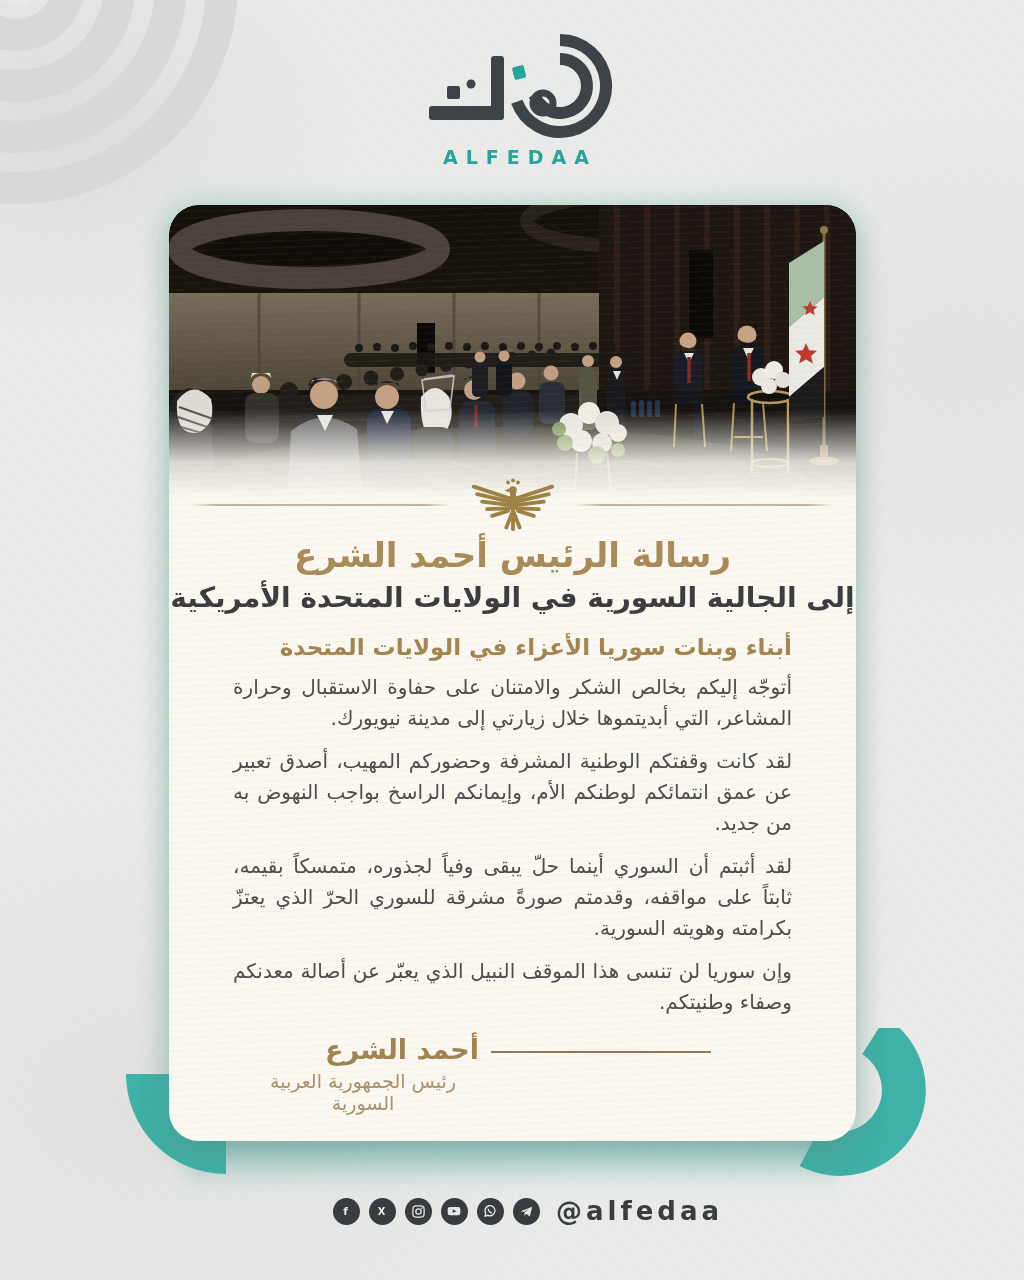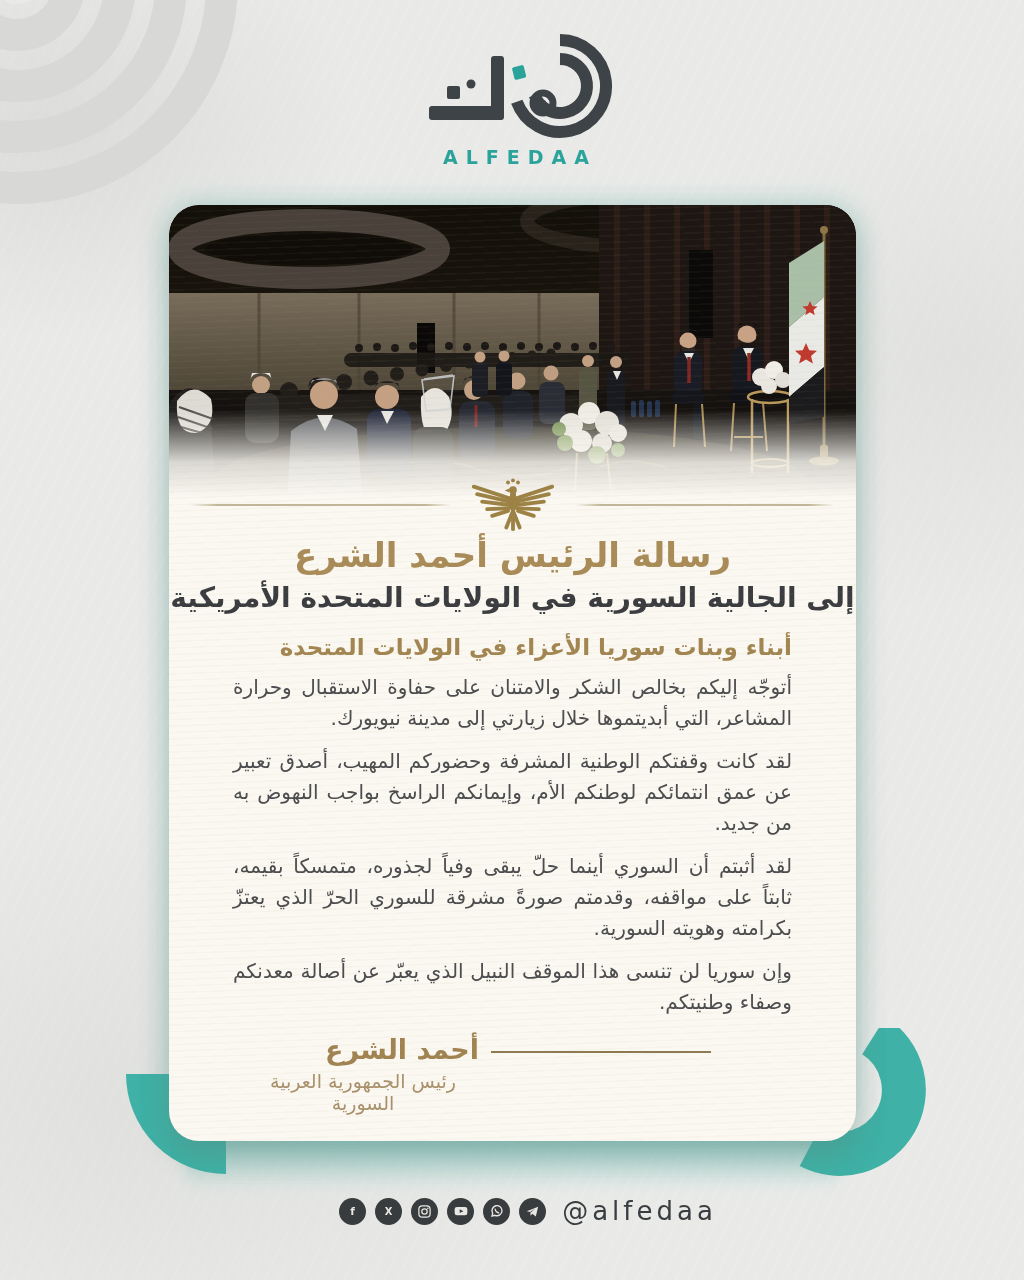--- a/index.html
+++ b/index.html
@@ -45,21 +45,21 @@
   .sig-row{display:flex;align-items:center;}
   .sig-name{margin-left:92px;font-size:27px;font-weight:bold;color:#a08350;white-space:nowrap;}
   .sig-line{width:220px;height:2px;background:#8d7a50;margin-left:12px;margin-top:5px;}
   .sig-title{margin:5px 0 0 10px;width:240px;text-align:center;font-size:19px;color:#a9906a;}
 
   
   .footer{position:absolute;left:0;right:0;top:1196px;z-index:2;display:flex;align-items:center;
           justify-content:center;gap:9px;transform:translateX(16px);}
   .sicon{width:27px;height:27px;border-radius:50%;background:var(--icon-dark,#393c3e);
          display:flex;align-items:center;justify-content:center;flex:0 0 auto;}
-  .handle{margin-left:7px;font-size:26px;font-weight:normal;letter-spacing:4px;color:#393d3f;}
+  .handle{margin-left:7px;font-size:26px;font-weight:bold;letter-spacing:4px;color:#393d3f;}
 </style>
 </head>
 <body>
 
 <div class="page" style="--page-bg: #E9EAE8; --card-bg: #FAF8F1; --gold: #A98B58; --heading-gold: #A28550; --body-text: #4B4C4E; --icon-dark: #393C3E; --logo-teal: #2AA49B;">
 
   <svg class="spiral" width="500" height="500" viewBox="0 0 500 500">
     <g fill="none" stroke="#d8d9d6" stroke-width="32">
       <circle cx="75" cy="55" r="52"></circle>
       <circle cx="75" cy="55" r="103"></circle>

